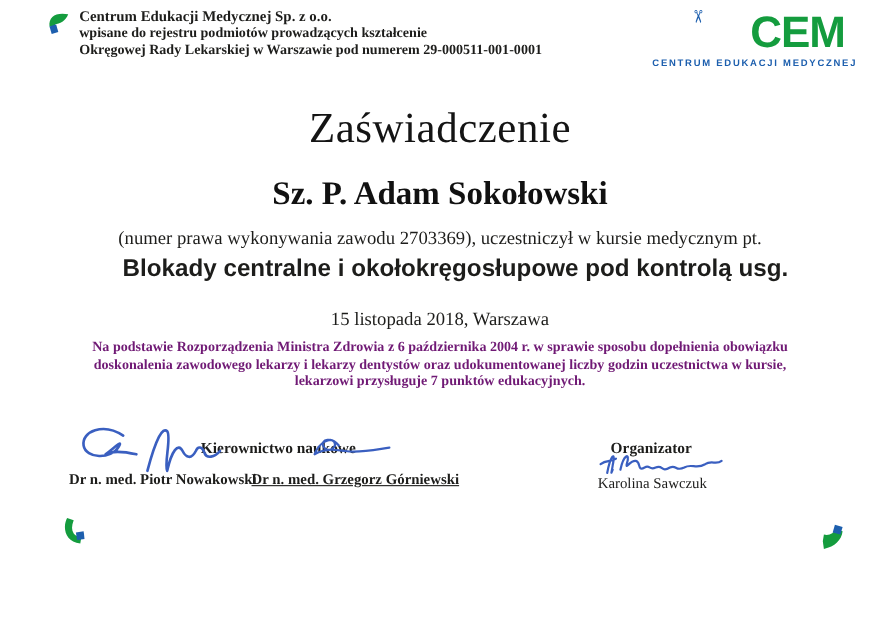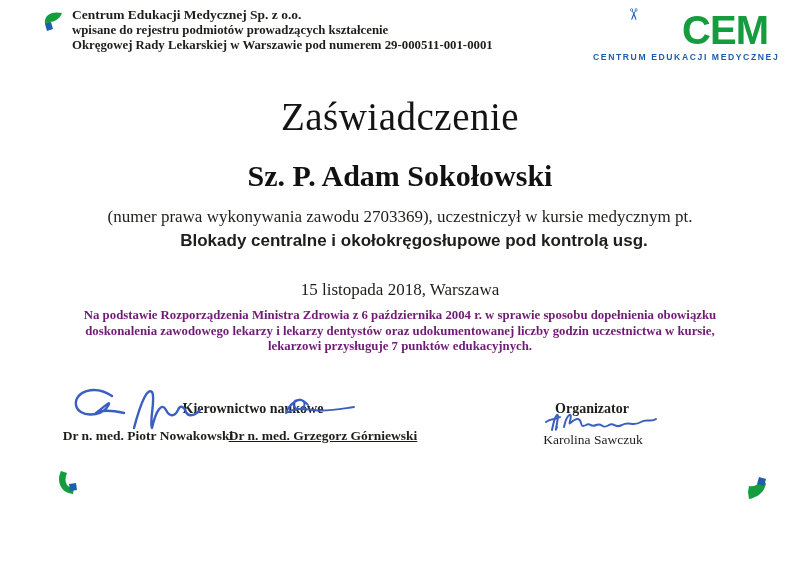--- a/index.html
+++ b/index.html
@@ -39,21 +39,21 @@
     font-family:"Liberation Sans", sans-serif;
     font-size:8.6px;font-weight:700;color:var(--blue);
     letter-spacing:1.6px;margin-top:2px;white-space:nowrap;
   }
 
   
   .centered{position:absolute;left:0;width:800px;text-align:center;}
   .title{top:94px;font-size:39px;letter-spacing:.5px;color:#141414;}
   .recipient{top:159px;font-size:30px;font-weight:700;color:#111;text-align:center;}
   .intro{top:207px;font-size:17px;}
-  .course-title{top:231px;font-size:17px;font-weight:700;
+  .course-title{top:231px;font-size:22px;font-weight:700;
     font-family:"Liberation Sans", sans-serif;padding-left:28px;}
   .course-sub{top:256px;font-size:17.5px;font-weight:700;
     font-family:"Liberation Sans", sans-serif;}
   .date-loc{top:280px;font-size:17px;}
   .legal{top:308px;font-size:12.8px;font-weight:700;line-height:15.5px;color:#701a75;}
 
   
   .sig-heading{position:absolute;top:401px;width:240px;text-align:center;
     font-size:14px;font-weight:700;}
   .sig-heading.scientific{left:133px;}

